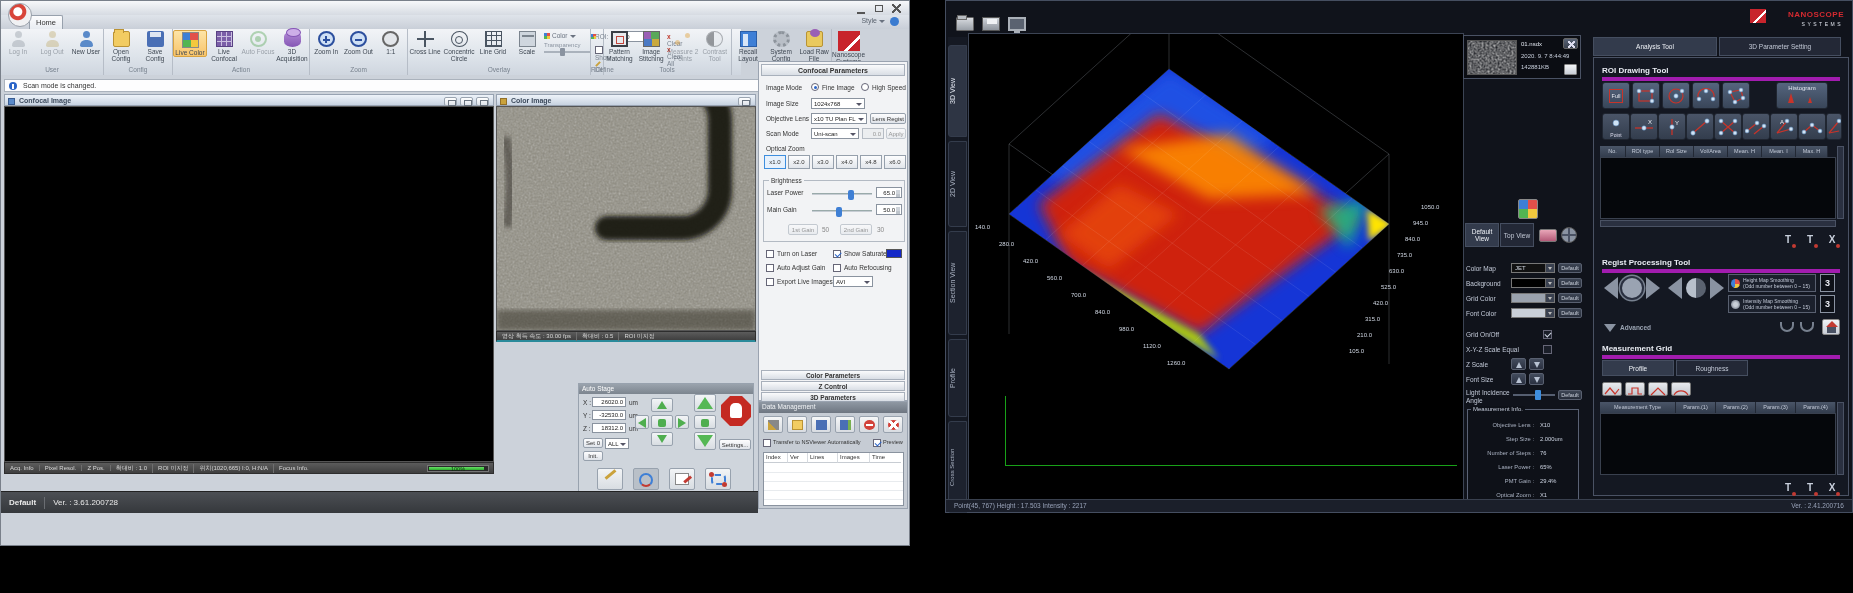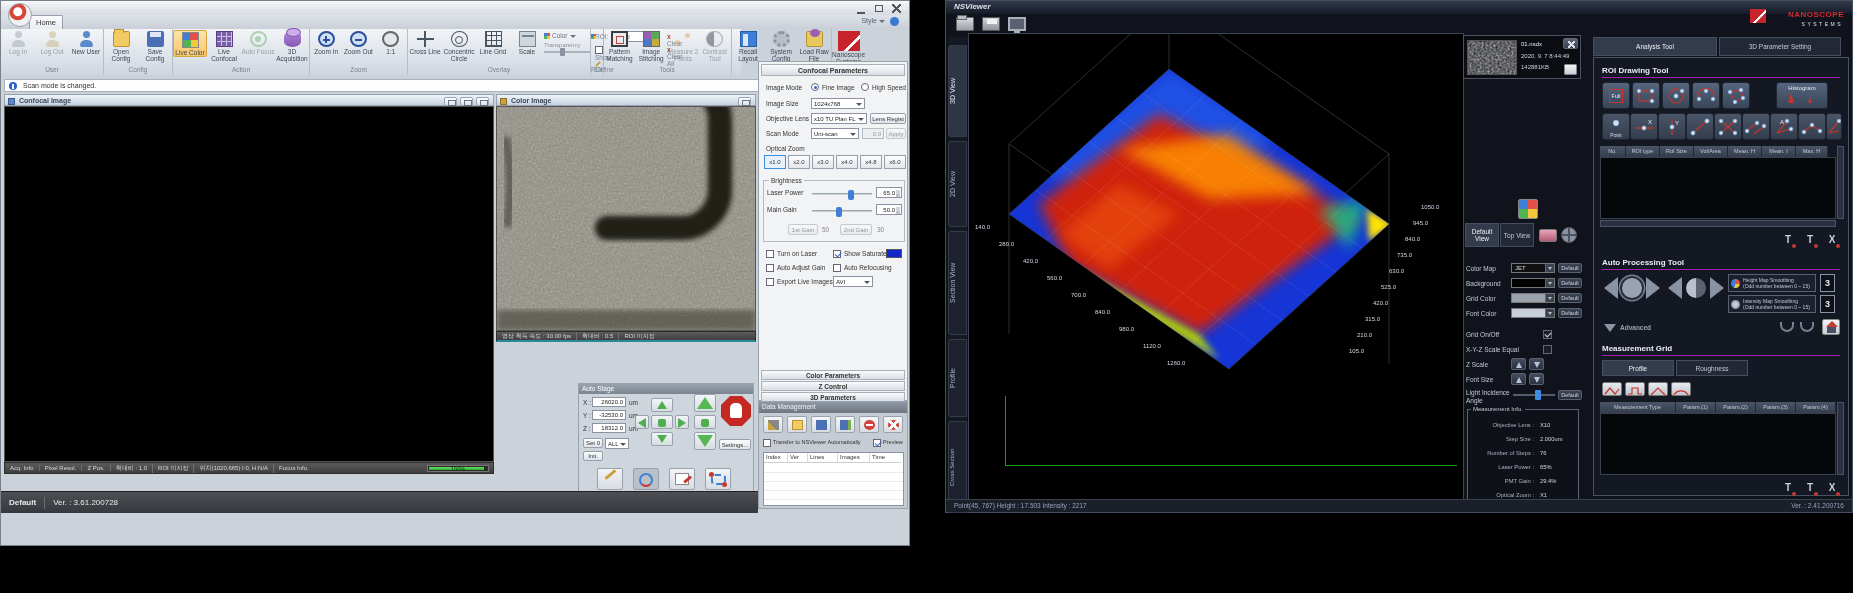--- a/index.html
+++ b/index.html
@@ -170,21 +170,21 @@
 .udbtn.up:before{border-bottom:6px solid #b8c2d2;}
 .udbtn.down:before{border-top:6px solid #b8c2d2;}
 .dslider{position:absolute;height:2px;background:#555e70;}
 .dslider .dh{position:absolute;top:-4px;width:6px;height:10px;background:#3e8ede;border-radius:1px;}
 .minfo{position:absolute;left:4px;top:376px;width:112px;height:96px;border:1px solid #5a6274;background:#0e1118;}
 .minfo-title{position:absolute;left:3px;top:-4px;background:#0e1118;padding:0 2px;font-size:6px;color:#c3cad8;}
 .mrow-l{position:absolute;width:62px;text-align:right;font-size:5.8px;color:#aab2c2;}
 .mrow-v{position:absolute;font-size:5.8px;color:#cdd4e2;}
 .rpanel{position:absolute;left:645px;top:32px;width:260px;bottom:14px;}
 .bigpanel{position:absolute;left:2px;top:24px;width:256px;bottom:2px;border:1px solid #4a5264;background:#141822;}
-.sec-title{position:absolute;font-size:8px;font-weight:bold;color:#e8ebf2;border-bottom:1px solid #a21caf;padding-bottom:2px;}
+.sec-title{position:absolute;font-size:8px;font-weight:bold;color:#e8ebf2;border-bottom:4px solid #a21caf;padding-bottom:2px;}
 .roibtn{position:absolute;width:28px;height:27px;background:linear-gradient(#55657e,#394659);border:1px solid #202631;border-radius:3px;display:flex;align-items:center;justify-content:center;}
 .roibtn.flat{background:linear-gradient(#4a5568,#333d4d);}
 .histbtn{position:absolute;width:52px;height:27px;background:linear-gradient(#55657e,#394659);border:1px solid #202631;border-radius:3px;color:#e4e8ef;font-size:6px;text-align:center;padding-top:2px;}
 .dtable-h{position:absolute;height:11px;display:flex;}
 .dth{width:34px;font-size:5.5px;color:#c3cad8;background:linear-gradient(#4a5568,#333d4d);border-right:1px solid #222834;text-align:center;line-height:10px;overflow:hidden;}
 .dblack{position:absolute;background:#05070b;border:1px solid #39404e;}
 .dscroll-v{position:absolute;width:7px;background:#2a3040;border:1px solid #4a5264;}
 .dscroll-h{position:absolute;height:7px;background:#2a3040;border:1px solid #4a5264;}
 .arrbtn{border:none;width:0;height:0;position:absolute;}
 .tl{border-top:11px solid transparent;border-bottom:11px solid transparent;border-right:14px solid #8a93a2;}
@@ -584,21 +584,20 @@
   </div>
 
   <div class="lw-status">
     <span style="margin-left:8px;font-weight:bold;">Default</span>
     <span class="vr"></span>
     <span>Ver. : 3.61.200728</span>
   </div>
 </div>
 
 <div class="rw">
-  <div class="rw-titlebar"><span>NSViewer</span></div>
   <div class="toolico ti-folder" style="left:10px;"></div>
   <div class="toolico ti-floppy" style="left:36px;"></div>
   <div class="toolico ti-monitor" style="left:62px;"></div>
   <div class="nslogo-flag" style="right:86px;top:8px;"></div>
   <div class="brand-name" style="right:8px;top:9px;">NANOSCOPE</div>
   <div class="brand-sub" style="right:9px;top:20px;">SYSTEMS</div>
 
   <div class="vtabs">
     <div class="vtab active" style="top:8px;height:92px;"><span>3D View</span></div>
     <div class="vtab" style="top:104px;height:86px;"><span>2D View</span></div>
@@ -875,21 +874,21 @@
         <div class="dth">Mean. H</div>
         <div class="dth">Mean. I</div>
         <div class="dth" style="width:32px;">Max. H</div>
       </div>
       <div class="dblack" style="left:6px;top:99px;width:236px;height:62px;"></div>
       <div class="dscroll-v" style="left:243px;top:88px;height:73px;"></div>
       <div class="dscroll-h" style="left:6px;top:162px;width:236px;"></div>
       <span class="tic" style="left:186px;top:176px;">T</span>
       <span class="tic" style="left:208px;top:176px;">T</span>
       <span class="tic" style="left:230px;top:176px;">X</span>
-      <div class="sec-title" style="left:8px;top:200px;width:238px;">Auto Processing Tool</div>
+      <div class="sec-title" style="left:8px;top:200px;width:238px;">Regist Processing Tool</div>
       <div class="arrbtn tl" style="left:10px;top:219px;"></div>
       <div class="sun" style="left:28px;top:220px;"></div>
       <div class="arrbtn tr" style="left:52px;top:219px;"></div>
       <div class="arrbtn tl" style="left:74px;top:219px;"></div>
       <div class="halfc" style="left:92px;top:220px;"></div>
       <div class="arrbtn tr" style="left:116px;top:219px;"></div>
       <div class="smbox" style="left:134px;top:216px;"><span style="position:absolute;left:2px;top:4px;width:9px;height:9px;background:conic-gradient(#e2504a 0 30%,#f2c83e 0 55%,#3e7fd6 0);border-radius:50%;"></span><span>Height Map Smoothing</span><br><span>(Odd number between 0 ~ 15)</span></div>
       <div class="smval" style="left:226px;top:216px;"><span>3</span></div>
       <div class="smbox" style="left:134px;top:237px;"><span style="position:absolute;left:2px;top:4px;width:9px;height:9px;background:radial-gradient(circle,#c9cfd8 30%,#5a6270);border-radius:50%;"></span><span>Intensity Map Smoothing</span><br><span>(Odd number between 0 ~ 15)</span></div>
       <div class="smval" style="left:226px;top:237px;"><span>3</span></div>

